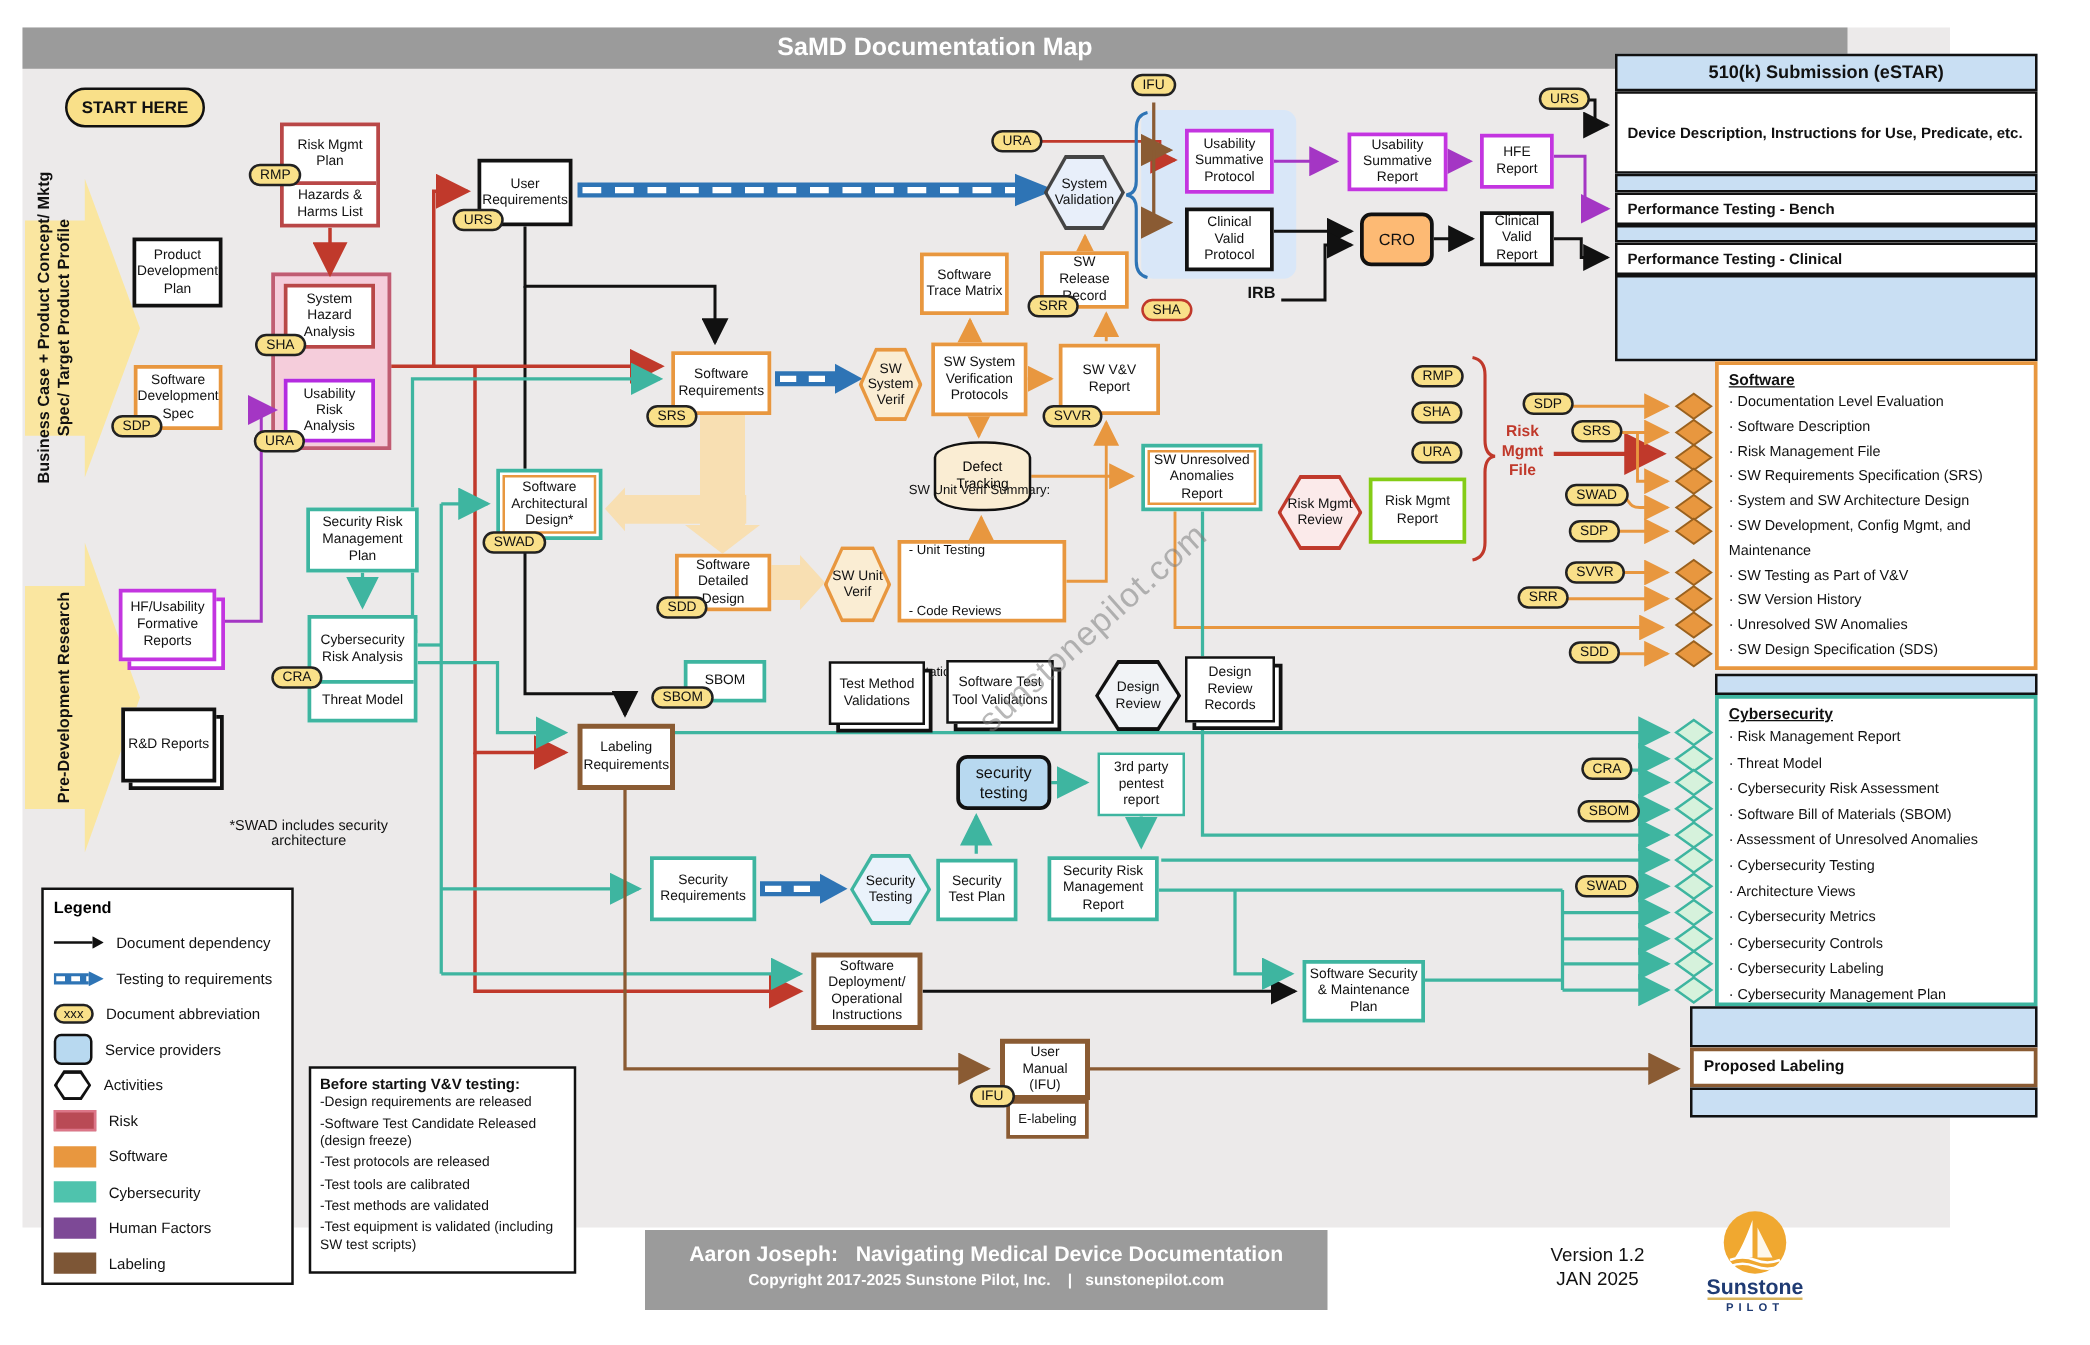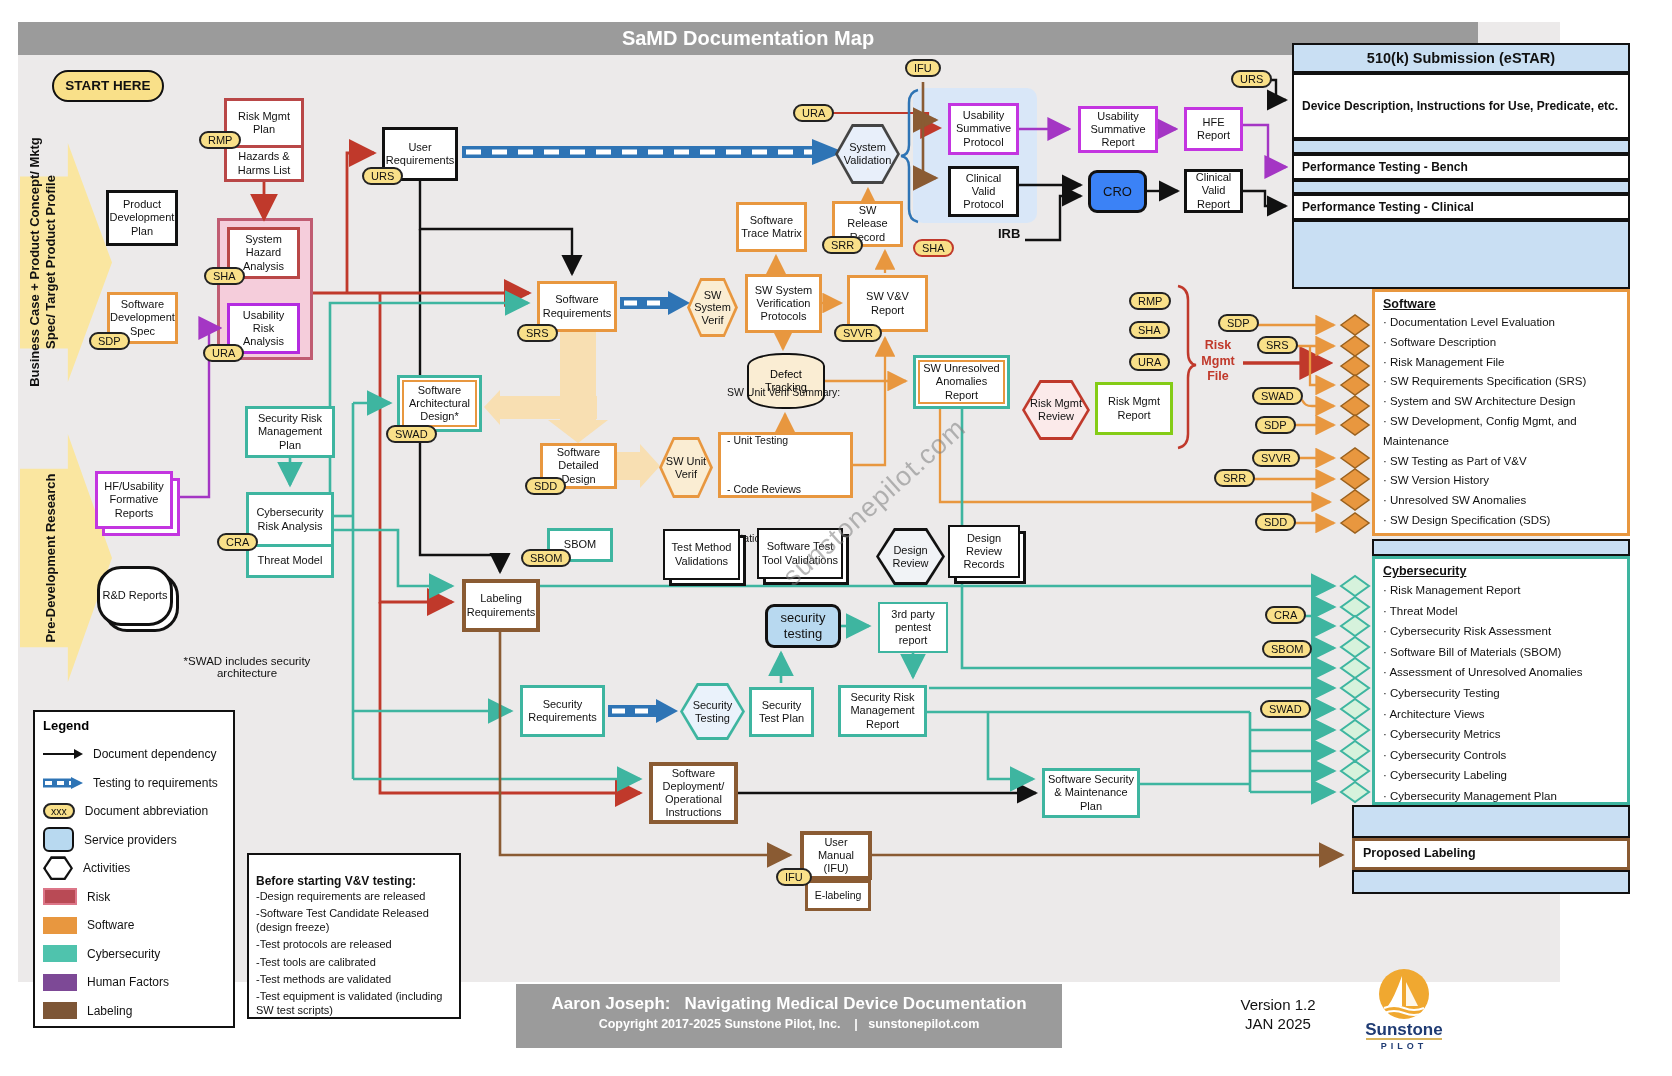--- a/index.html
+++ b/index.html
@@ -37,21 +37,21 @@
   .rpanel{position:absolute;box-sizing:border-box;z-index:4;background:#fff;padding:5px 8px;color:#111;}
   .rpanel h4{margin:0 0 2px 0;font-size:12.5px;text-decoration:underline;}
   .pli{position:relative;font-size:11.5px;}
   .pli::before{content:"· ";}
   .watermark{position:absolute;left:745px;top:455px;width:330px;transform:rotate(-42deg);transform-origin:center;
              font-size:27px;letter-spacing:1px;color:rgba(125,125,125,.55);z-index:7;pointer-events:none;}
   .note{position:absolute;z-index:3;color:#111;}
   .legend{position:absolute;left:33px;top:710px;width:202px;height:318px;background:#fff;border:2px solid #111;z-index:5;box-sizing:border-box;padding:6px 8px;}
   .lg-row{display:flex;align-items:center;height:28.5px;gap:10px;font-size:12px;color:#111;}
   .sw{width:34px;height:17px;box-sizing:border-box;flex:0 0 auto;}
-  .vvbox{position:absolute;left:247px;top:853px;width:214px;height:166px;background:#fff;border:2px solid #111;z-index:5;box-sizing:border-box;padding:19px 7px;color:#111;}
+  .vvbox{position:absolute;left:247px;top:853px;width:214px;height:166px;background:#fff;border:2px solid #111;z-index:5;box-sizing:border-box;padding:5px 7px;color:#111;}
   .vvbox .h{font-weight:bold;font-size:12px;margin-bottom:2px;}
   .vvbox .i{font-size:11px;line-height:1.22;margin-bottom:4px;}
   .footerbar{position:absolute;left:516px;top:984px;width:546px;height:64px;background:#9B9B9B;z-index:5;color:#fff;text-align:center;}
   .footerbar .l1{font-weight:bold;font-size:17px;margin-top:10px;white-space:pre;}
   .footerbar .l2{font-weight:bold;font-size:12.5px;margin-top:3px;white-space:pre;}
   .panel-white{position:absolute;top:984px;height:64px;background:#fff;z-index:5;text-align:center;color:#111;}
 </style>
 </head>
 <body>
 
@@ -226,41 +226,41 @@
   <div class="box b-red" style="left:224px;top:98px;width:80px;height:84px;flex-direction:column;padding:0;">
     <div style="height:44px;display:flex;align-items:center;justify-content:center;border-bottom:3px solid #B94747;width:100%;">Risk Mgmt Plan</div>
     <div style="flex:1;display:flex;align-items:center;justify-content:center;width:100%;">Hazards &amp; Harms List</div>
   </div>
   <div class="box b-black" style="left:382px;top:127px;width:76px;height:54px;">User Requirements</div>
   <div class="box b-black" style="left:106px;top:190px;width:72px;height:56px;">Product Development Plan</div>
   <div class="box b-orange" style="left:107px;top:292px;width:71px;height:52px;">Software Development Spec</div>
   <div class="box b-red" style="left:227px;top:227px;width:73px;height:52px;">System Hazard Analysis</div>
   <div class="box" style="left:227px;top:303px;width:73px;height:51px;border:3px solid #B42BE0;">Usability Risk Analysis</div>
   <div class="box b-mag stack-mag" style="left:95px;top:471px;width:78px;height:58px;">HF/Usability Formative Reports</div>
-  <div class="box b-black stack-black" style="left:97px;top:566px;width:76px;height:60px;border-radius:24px;">R&amp;D Reports</div>
+  <div class="box b-black stack-black" style="left:97px;top:566px;width:76px;height:60px;">R&amp;D Reports</div>
   <div class="box b-teal" style="left:245px;top:406px;width:90px;height:52px;">Security Risk Management Plan</div>
   <div class="box b-teal" style="left:246px;top:492px;width:88px;height:86px;flex-direction:column;padding:0;">
     <div style="height:49px;display:flex;align-items:center;justify-content:center;border-bottom:3px solid #3EB5A0;width:100%;">Cybersecurity Risk Analysis</div>
     <div style="flex:1;display:flex;align-items:center;justify-content:center;width:100%;">Threat Model</div>
   </div>
   <div class="box b-teal" style="left:397px;top:375px;width:85px;height:57px;padding:0;">
     <div style="position:absolute;inset:2px;border:2.5px solid #E8973F;display:flex;align-items:center;justify-content:center;">Software Architectural Design*</div>
   </div>
   <div class="box b-brown" style="left:462px;top:579px;width:78px;height:53px;">Labeling Requirements</div>
 
   <div class="hex" style="left:835px;top:124px;width:65px;height:60px;">
     <div class="hf" style="background:#444;"></div>
       <div class="hf in" style="background:#E8EFFA;"></div>
     <span>System Validation</span>
   </div>
   <div class="box b-mag" style="left:948px;top:103px;width:71px;height:52px;">Usability Summative Protocol</div>
   <div class="box b-black" style="left:948px;top:166px;width:71px;height:51px;">Clinical Valid Protocol</div>
   <div class="box b-mag" style="left:1078px;top:106px;width:80px;height:47px;">Usability Summative Report</div>
   <div class="box b-mag" style="left:1184px;top:107px;width:59px;height:44px;">HFE Report</div>
-  <div class="box b-black" style="left:1088px;top:170px;width:59px;height:43px;background:#3b82f6;border-radius:9px;font-size:13px;">CRO</div>
+  <div class="box b-black" style="left:1088px;top:170px;width:59px;height:43px;background:#fdba74;border-radius:9px;font-size:13px;">CRO</div>
   <div class="box b-black" style="left:1184px;top:169px;width:59px;height:44px;">Clinical Valid Report</div>
   <div class="note" style="left:998px;top:226px;font-weight:bold;font-size:13px;z-index:4;">IRB</div>
 
   <div class="box b-orange" style="left:736px;top:202px;width:71px;height:50px;">Software Trace Matrix</div>
   <div class="box b-orange" style="left:832px;top:201px;width:71px;height:46px;">SW Release Record</div>
   <div class="box b-orange" style="left:537px;top:281px;width:80px;height:51px;">Software Requirements</div>
   <div class="hex" style="left:687px;top:278px;width:51px;height:59px;">
     <div class="hf" style="background:#E8973F;"></div>
       <div class="hf in" style="background:#FAEDD3;"></div>
     <span>SW System Verif</span>

